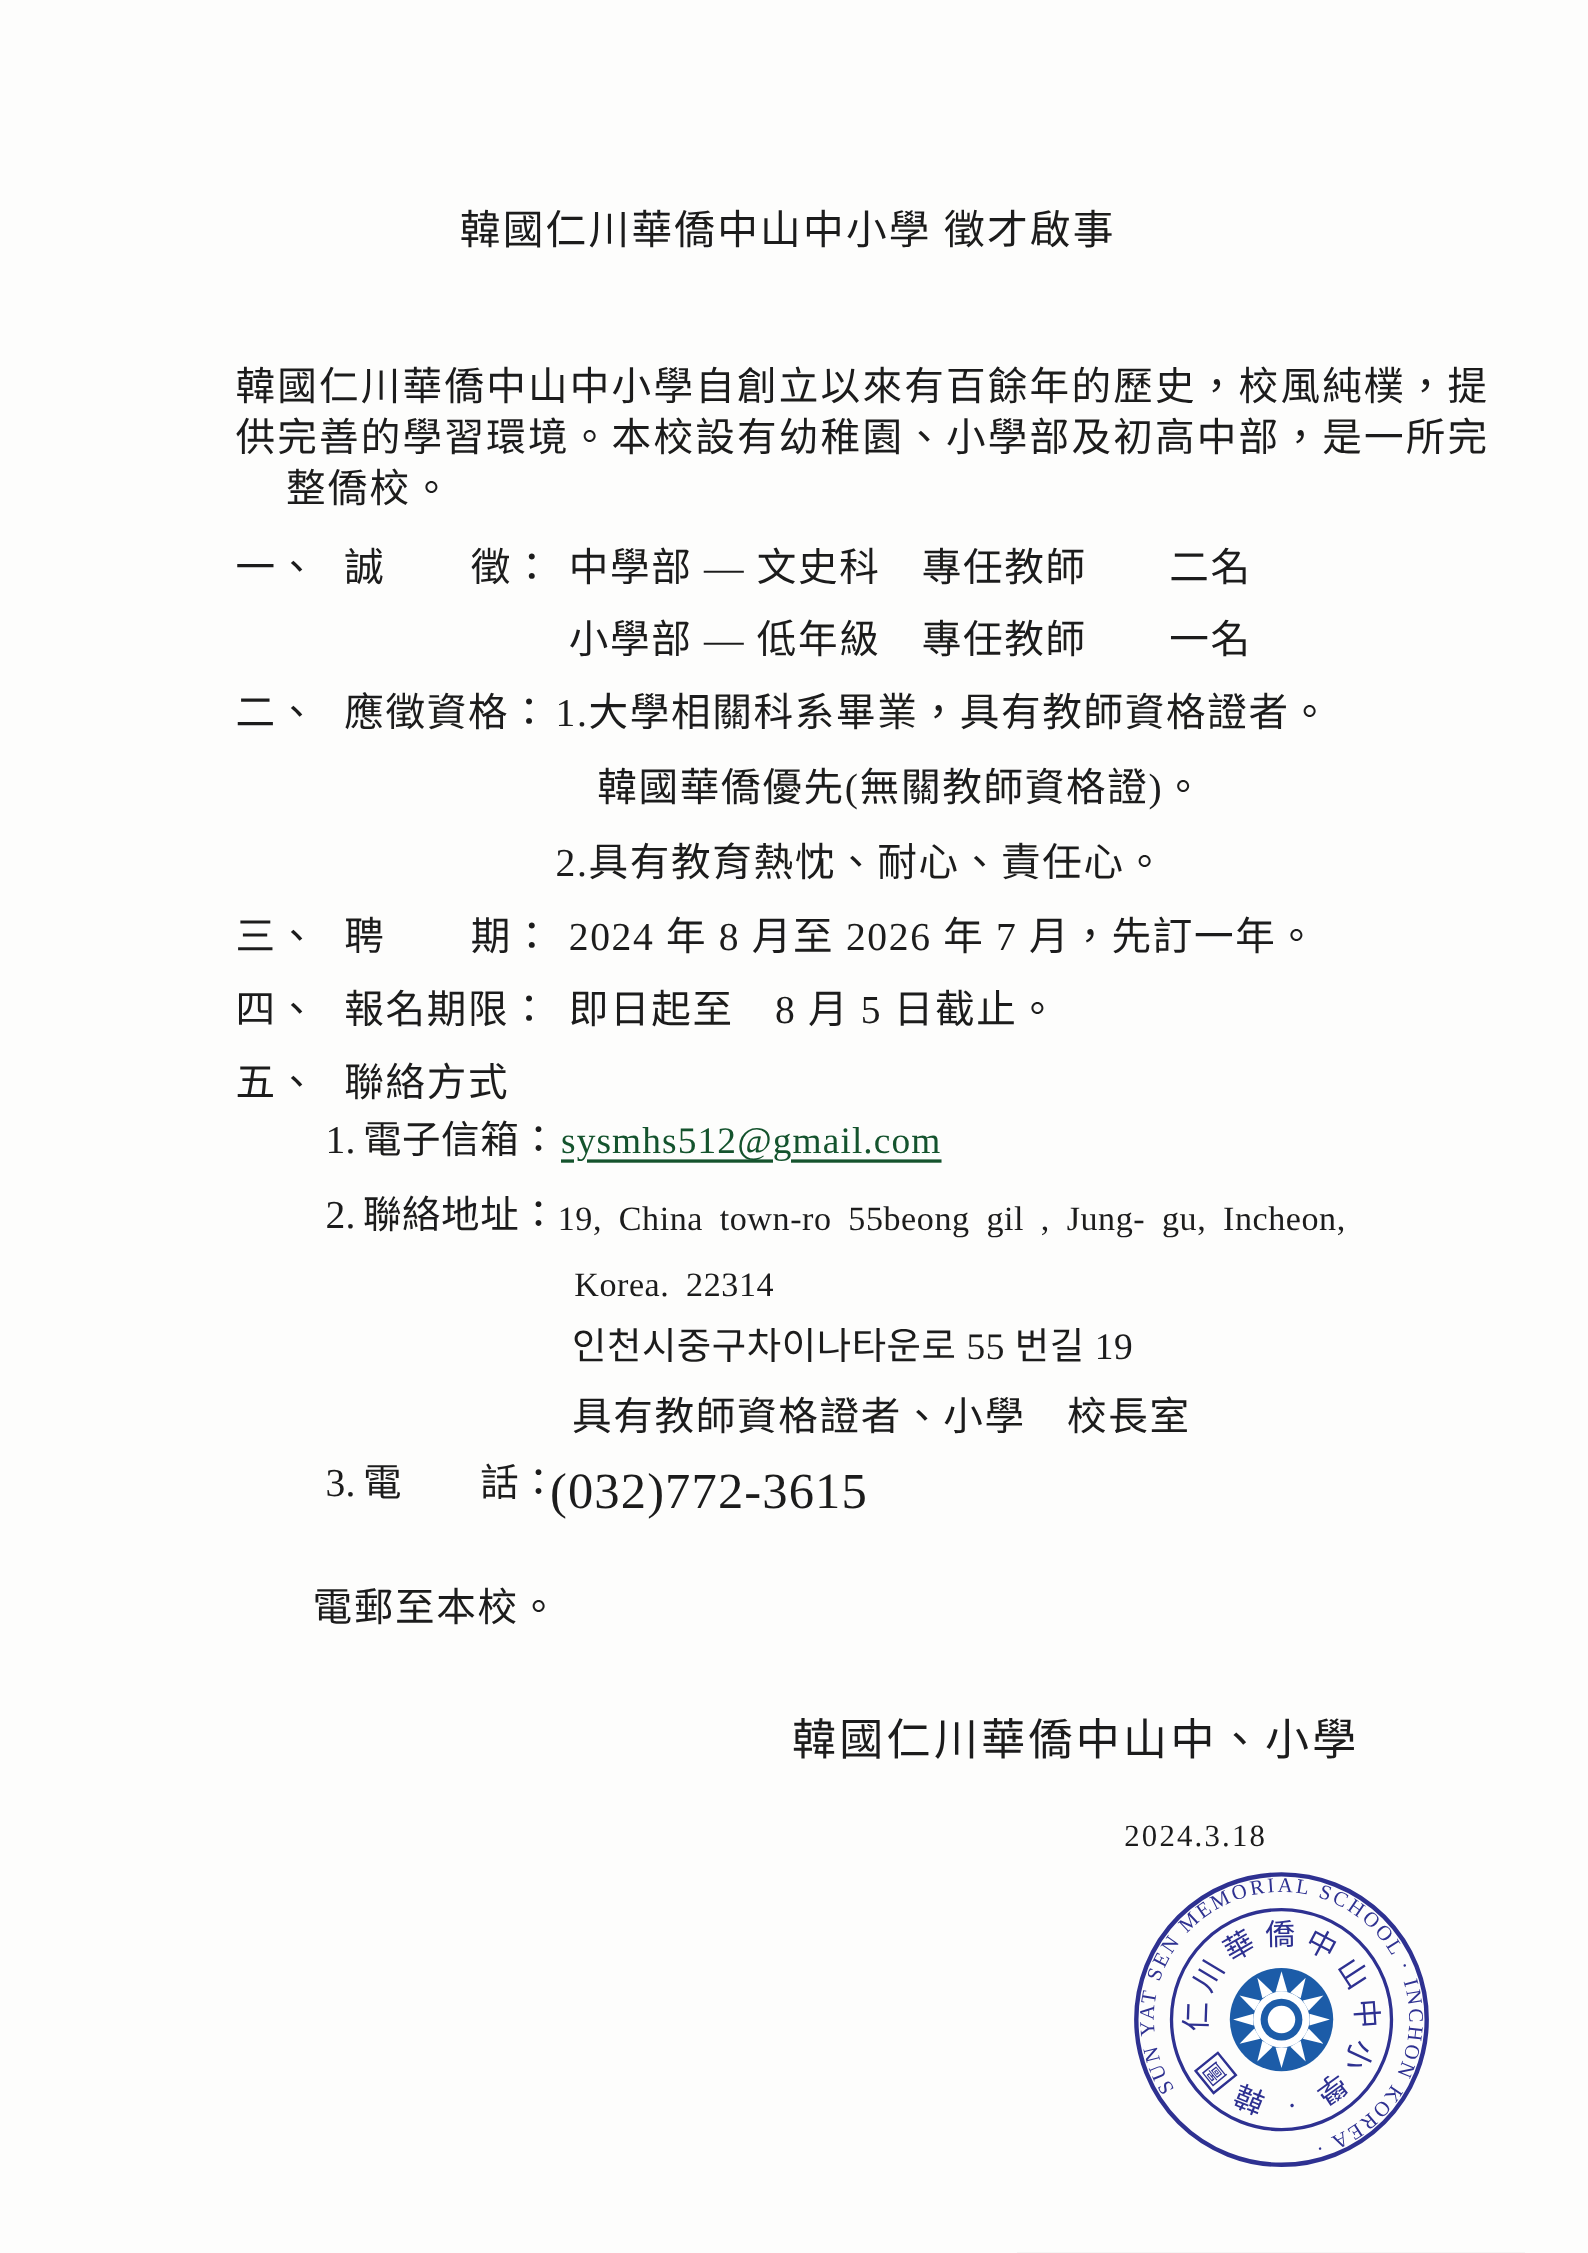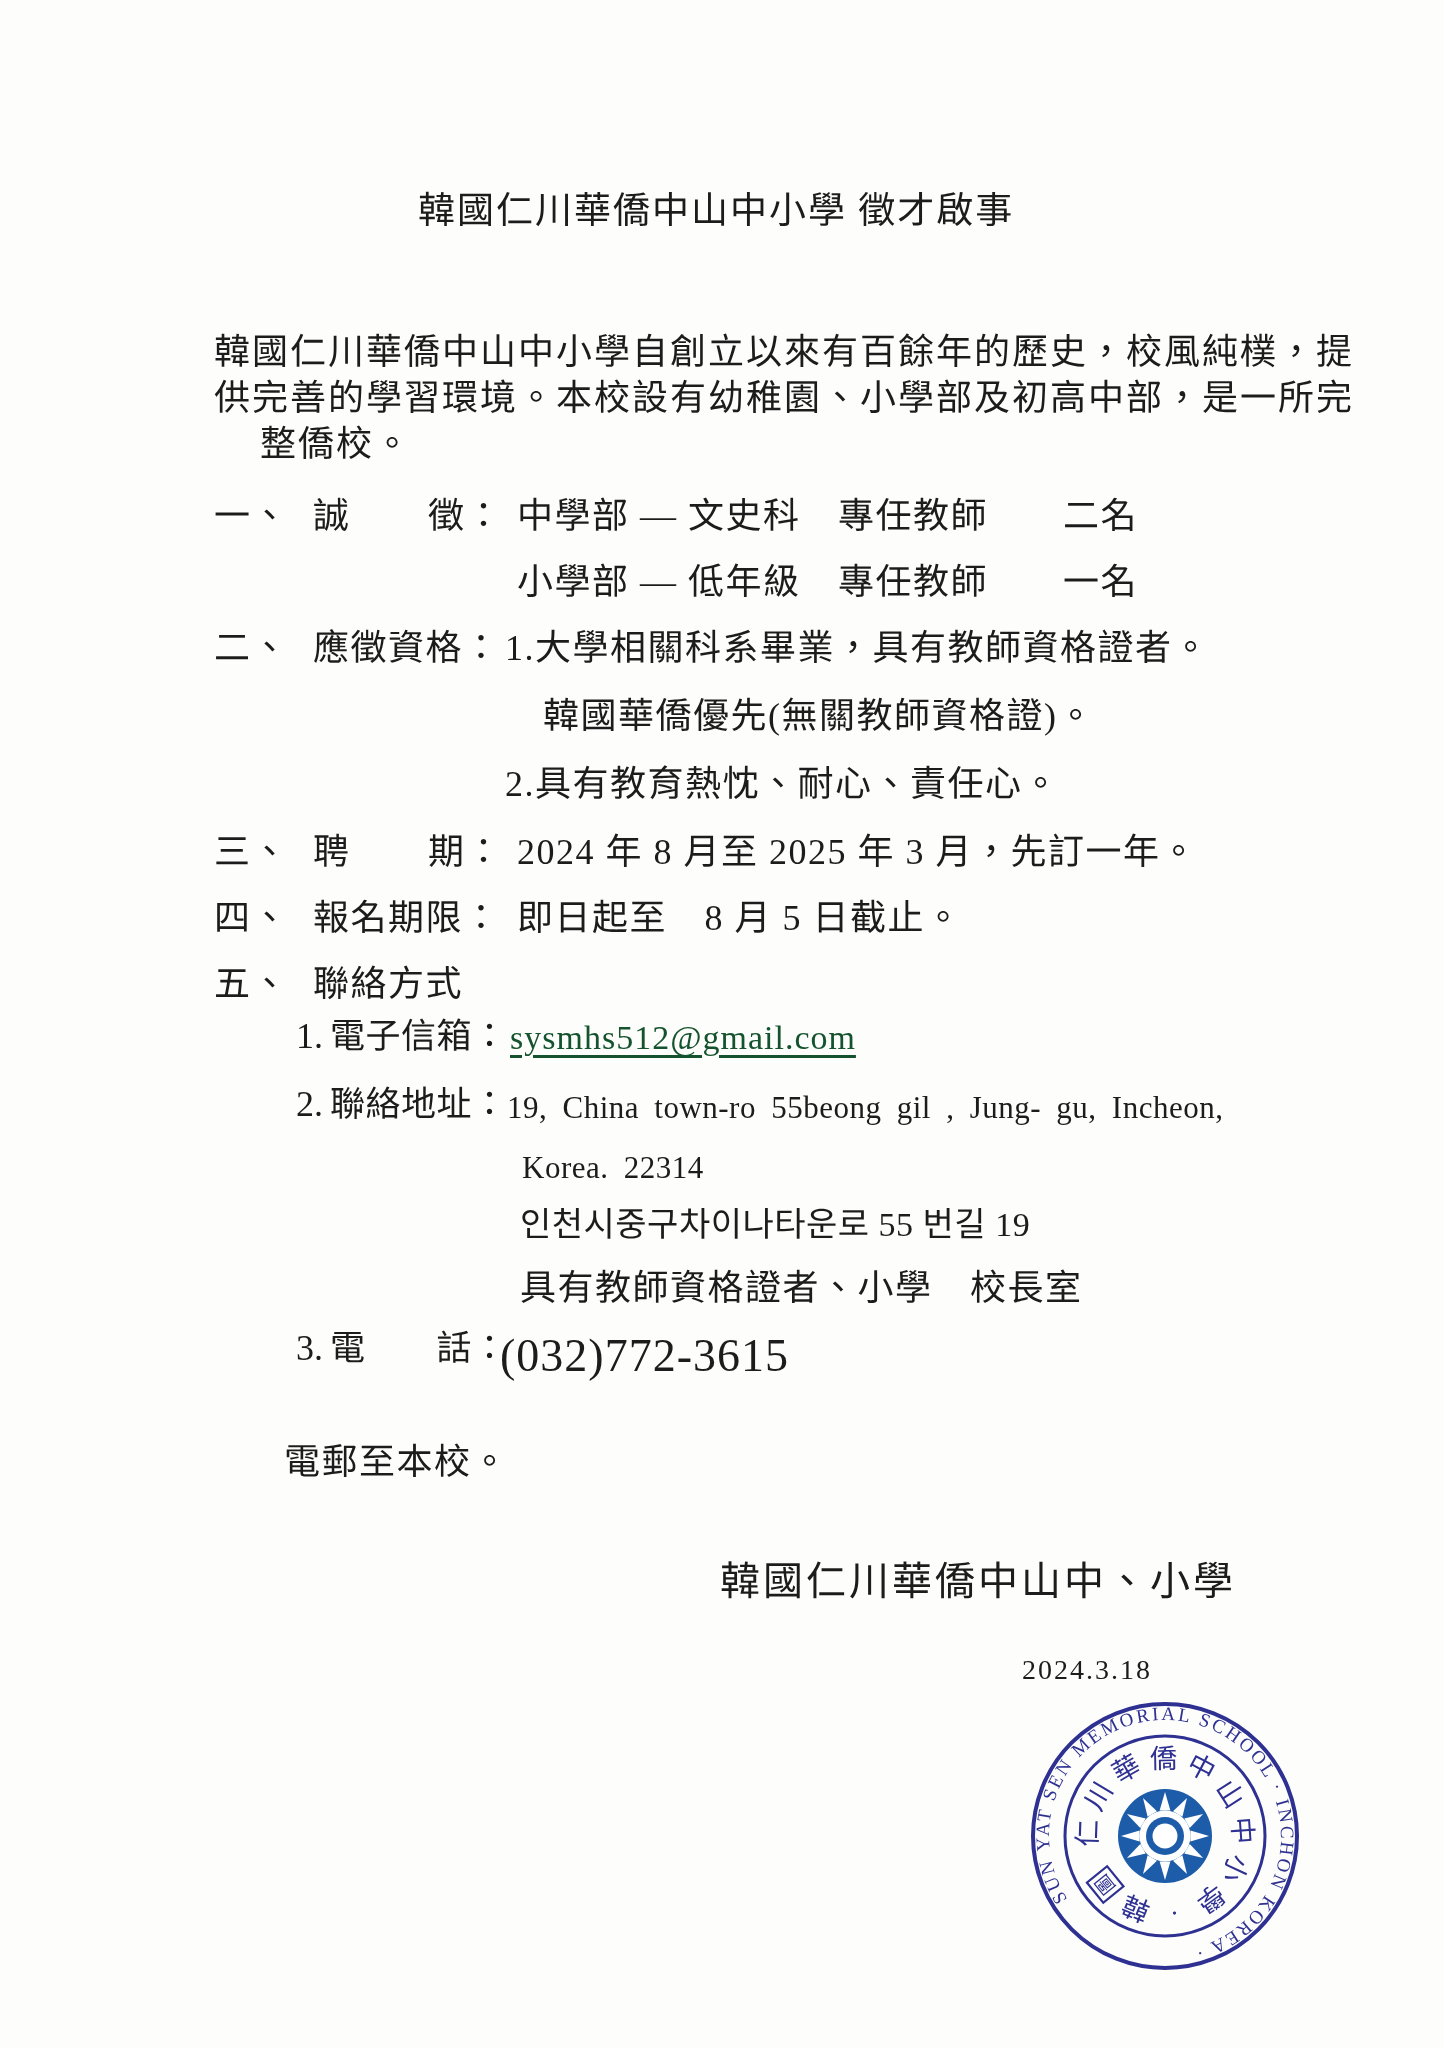--- a/index.html
+++ b/index.html
@@ -57,21 +57,21 @@
 
   <div class="abs cjk" style="left:214px;top:630px;">二、</div>
   <div class="abs cjk" style="left:313px;top:630px;">應徵資格：</div>
   <div class="abs cjk" style="left:505px;top:630px;">1.大學相關科系畢業，具有教師資格證者。</div>
   <div class="abs cjk" style="left:543px;top:698px;">韓國華僑優先(無關教師資格證)。</div>
   <div class="abs cjk" style="left:505px;top:766px;">2.具有教育熱忱、耐心、責任心。</div>
 
   <div class="abs cjk" style="left:214px;top:834px;">三、</div>
   <div class="abs cjk" style="left:313px;top:834px;">聘</div>
   <div class="abs cjk" style="left:428px;top:834px;">期：</div>
-  <div class="abs cjk" style="left:517px;top:834px;">2024 年 8 月至 2025 年 3 月，先訂一年。</div>
+  <div class="abs cjk" style="left:517px;top:834px;">2024 年 8 月至 2026 年 7 月，先訂一年。</div>
 
   <div class="abs cjk" style="left:214px;top:900px;">四、</div>
   <div class="abs cjk" style="left:313px;top:900px;">報名期限：</div>
   <div class="abs cjk" style="left:517px;top:900px;">即日起至　8 月 5 日截止。</div>
 
   <div class="abs cjk" style="left:214px;top:966px;">五、</div>
   <div class="abs cjk" style="left:313px;top:966px;">聯絡方式</div>
 
   <div class="abs num" style="left:296px;top:1018px;">1.</div>
   <div class="abs sublabel" style="left:330px;top:1019px;">電子信箱：</div>

